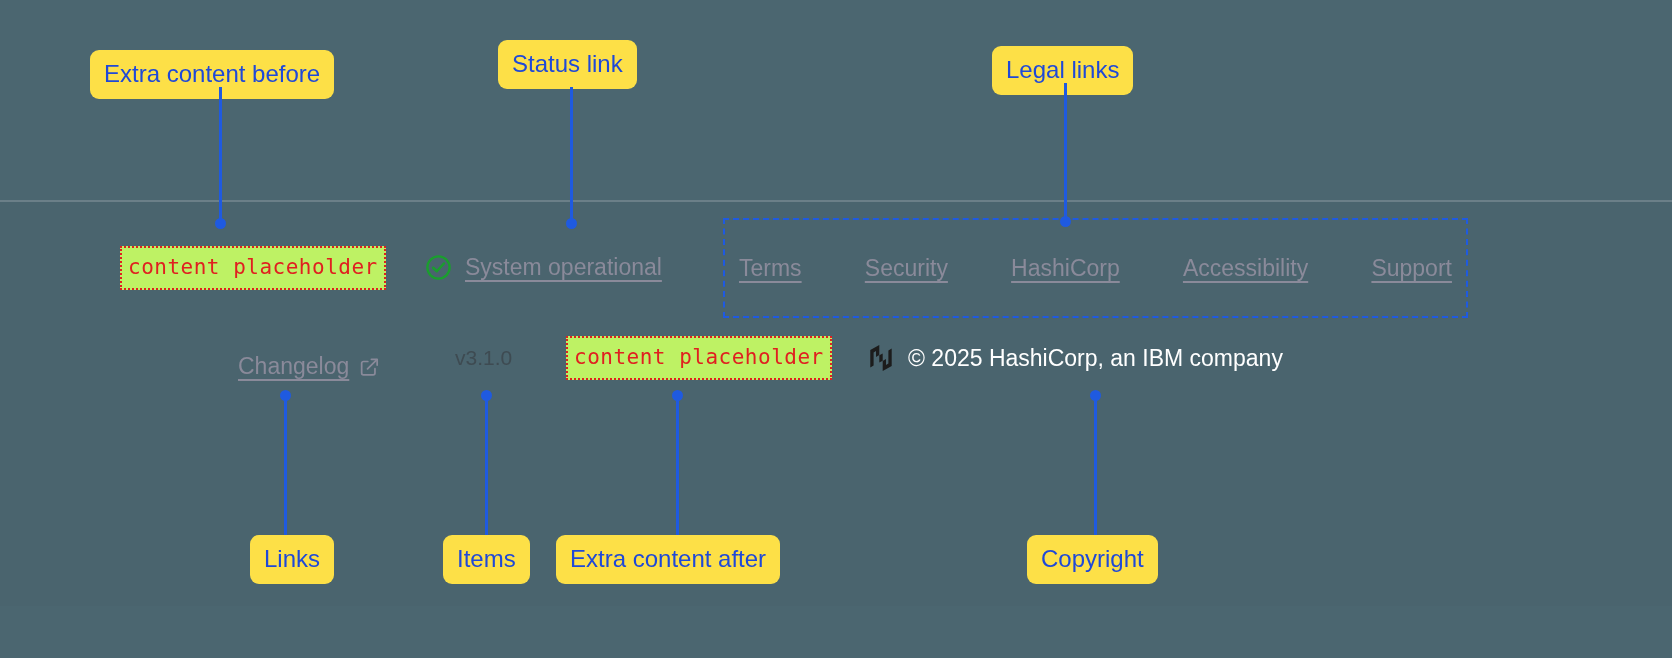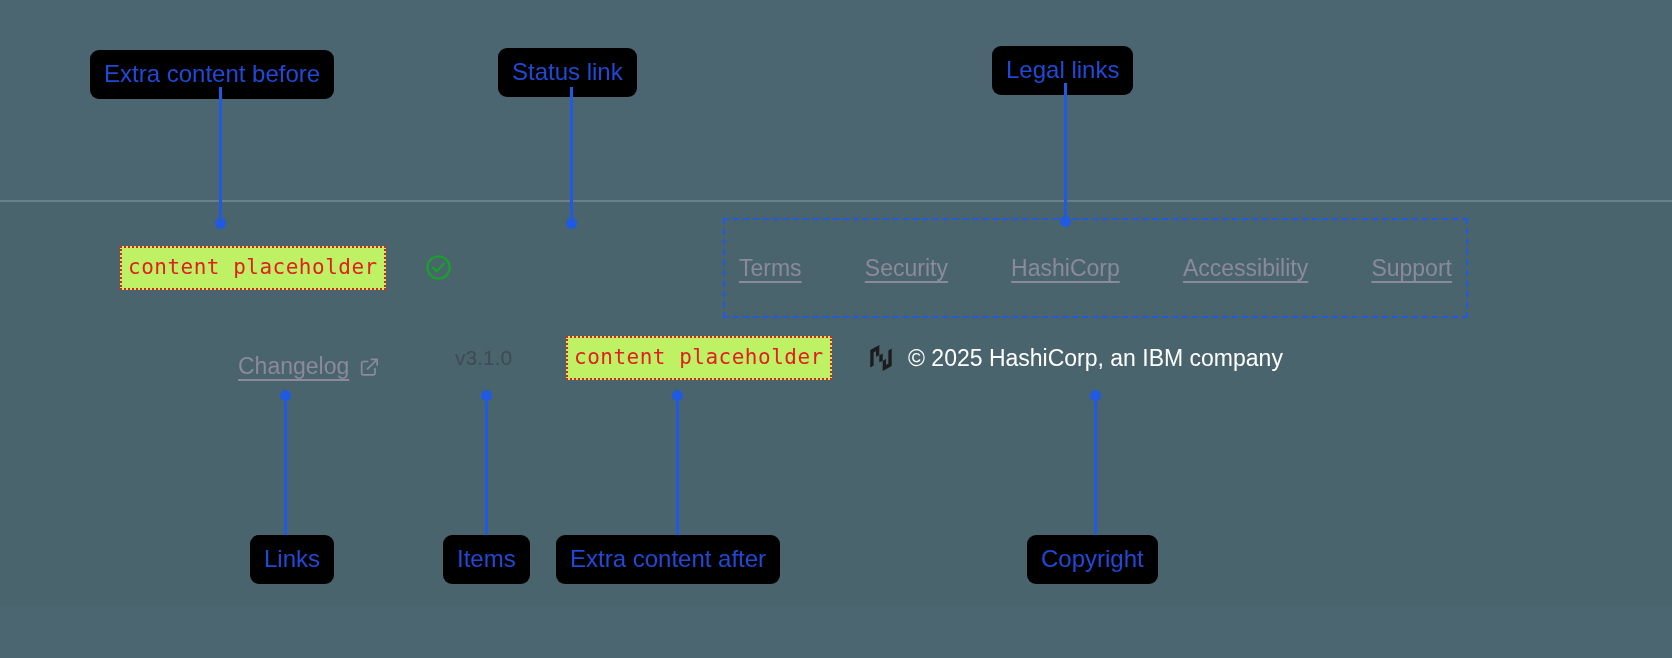--- a/index.html
+++ b/index.html
@@ -167,21 +167,21 @@
   }
   #copyright-text {
     font-size: 23px;
     color: #ffffff;
     white-space: nowrap;
   }
 
   
   .callout {
     position: absolute;
-    background: #000000;
+    background: #fde047;
     color: #1f49d8;
     font-size: 24px;
     line-height: 1;
     border-radius: 9px;
     padding: 12px 14px 13px 14px;
     white-space: nowrap;
   }
   .connector {
     position: absolute;
     width: 3px;
@@ -203,20 +203,21 @@
   <div class="footer-divider"></div>
   <div class="footer-band"></div>
 
   <div class="placeholder" id="placeholder-before">content placeholder</div>
 
   <div id="status-link">
     <svg id="status-icon" viewBox="0 0 24 24" fill="none">
       <circle cx="12" cy="12" r="9.2" stroke="#1a9e2e" stroke-width="1.9"></circle>
       <path d="M7.6 12.2 L10.6 15.1 L16.5 8.7" stroke="#1a9e2e" stroke-width="2.1" stroke-linecap="round" stroke-linejoin="round"></path>
     </svg>
+    <span id="status-label">System operational</span>
   </div>
 
   <div id="legal-links">
     <a class="legal-link">Terms</a>
     <a class="legal-link">Security</a>
     <a class="legal-link">HashiCorp</a>
     <a class="legal-link">Accessibility</a>
     <a class="legal-link">Support</a>
   </div>
 
@@ -239,21 +240,21 @@
       <path d="M23.7 21.9 L14.7 27.0 L14.7 17.0 L18.0 15.1 L18.0 21.0 L20.4 19.6 L20.4 6.4 L23.7 4.5 Z" fill="#1c1c1c"></path>
       <path d="M11.3 11.3 L14.7 9.4 L14.7 16.7 L11.3 18.6 Z" fill="#1c1c1c"></path>
     </svg>
     <span id="copyright-text">© 2025 HashiCorp, an IBM company</span>
   </div>
 
   <div class="callout" style="left:90px; top:50px;">Extra content before</div>
   <div class="connector" style="left:219px; top:87px; height:136px;"></div>
   <div class="connector-dot" style="left:215px; top:218px;"></div>
 
-  <div class="callout" style="left:498px; top:48px;text-align:center;">Status link</div>
+  <div class="callout" style="left:498px; top:40px;text-align:center;">Status link</div>
   <div class="connector" style="left:570px; top:87px; height:136px;"></div>
   <div class="connector-dot" style="left:566px; top:218px;"></div>
 
   <div class="callout" style="left:992px; top:46px;">Legal links</div>
   <div class="connector" style="left:1064px; top:83px; height:137px;"></div>
   <div class="connector-dot" style="left:1060px; top:216px;"></div>
 
   <div class="connector-dot" style="left:280px; top:390px;"></div>
   <div class="connector" style="left:284px; top:396px; height:139px;"></div>
   <div class="callout" style="left:250px; top:535px;">Links</div>

